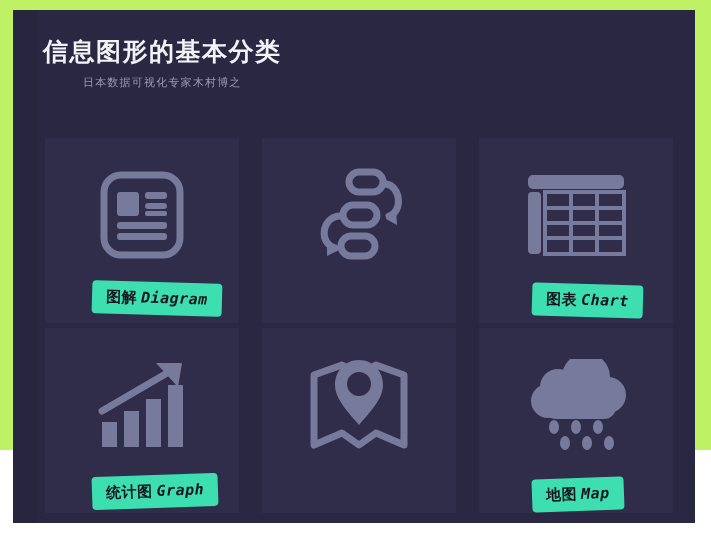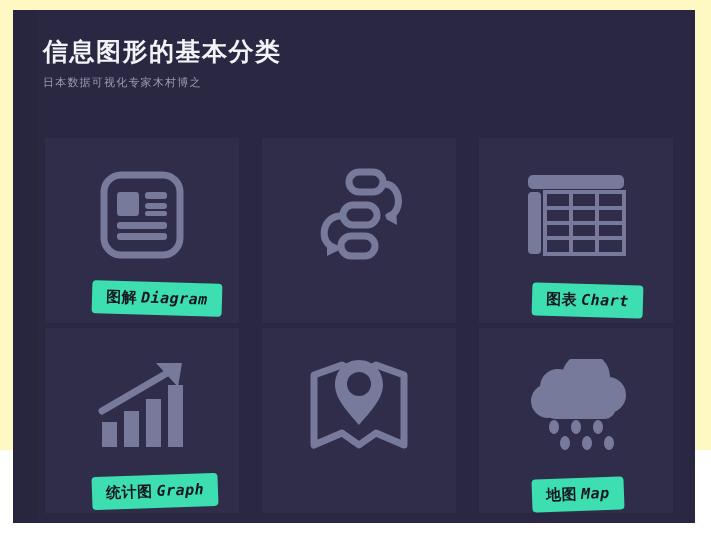--- a/index.html
+++ b/index.html
@@ -11,21 +11,21 @@
     width: 711px;
     height: 546px;
     overflow: hidden;
     font-family: "Liberation Sans", "DejaVu Sans", sans-serif;
   }
 
   #stage {
     position: relative;
     width: 711px;
     height: 450px;
-    background: #fef9c3;
+    background: #bef264;
   }
 
   
   #slide {
     position: absolute;
     left: 13px;
     top: 10px;
     width: 682px;
     height: 513px;
     background: #2a2742;
@@ -54,20 +54,21 @@
     letter-spacing: 1.5px;
     line-height: 1.1;
     white-space: nowrap;
   }
   .subtitle {
     margin-top: 9px;
     color: #9a9bb0;
     font-size: 11px;
     letter-spacing: 1.2px;
     white-space: nowrap;
+    text-align: center;
   }
 
   
   .grid {
     position: absolute;
     left: 32px;
     top: 128px;
     width: 628px;
     display: grid;
     grid-template-columns: repeat(3, 194px);

